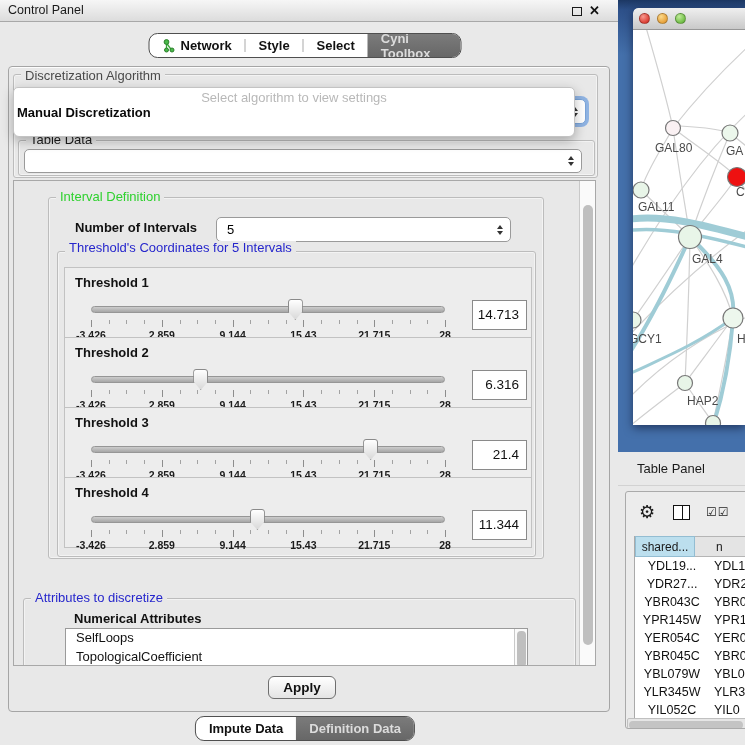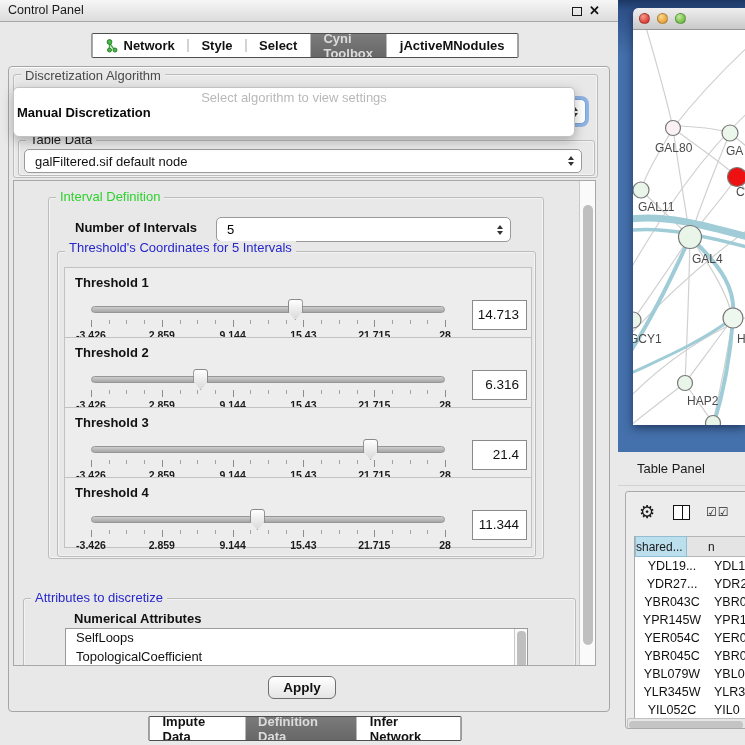--- a/index.html
+++ b/index.html
@@ -10,21 +10,21 @@
   
   .cp { position:absolute; left:0; top:0; width:618px; height:745px; background:#e9e9e9; }
   .cp-titlebar { position:absolute; left:0; top:0; width:618px; height:22px;
     background:linear-gradient(#f6f6f6,#dcdcdc); border-bottom:1px solid #a8a8a8;
     font-size:12.5px; color:#1a1a1a; line-height:21px; padding-left:8px; }
   .tb-icons { position:absolute; right:18px; top:0; height:22px; display:flex; align-items:center; gap:7px; }
   .float-ic { width:10px; height:9px; border:1.4px solid #1a1a1a; display:inline-block; }
   .close-ic { font-size:13px; font-weight:bold; color:#111; line-height:10px; }
 
   .tabstrip { position:absolute; display:flex; align-items:stretch; background:#fff;
-    border:1.5px solid #4f4f4f; border-radius:1px; height:25px; overflow:hidden; }
+    border:1.5px solid #4f4f4f; border-radius:9px; height:25px; overflow:hidden; }
   .tabstrip .seg { display:flex; align-items:center; padding:0 13px; font-size:13px; font-weight:bold; color:#111; cursor:default; }
   .tabstrip .seg.sel { background:linear-gradient(#7b7b7b,#676767); color:#dcdcdc; }
   .tabstrip .sep { width:1px; background:#a9a9a9; margin:5px 0; }
   .tabstrip .seg svg { margin-right:5px; }
   #top-tabs { top:33px; left:305px; transform:translateX(-50%); }
   #bottom-tabs { top:716px; left:305px; transform:translateX(-50%); }
 
   .content { position:absolute; left:8px; top:66px; width:602px; height:646px;
     background:#e8e8e8; border:1px solid #a5a5a5; border-radius:4px; box-shadow:inset 0 1px 0 #fdfdfd; }
 
@@ -117,21 +117,21 @@
   .tp-inner { position:absolute; left:7px; top:5px; width:125px; height:238px;
     background:#ececec; border:1px solid #aaa; border-radius:3px; overflow:hidden; }
   .tp-toolbar { position:absolute; left:0; top:0; width:100%; height:43px; }
   .gear { position:absolute; left:13px; top:9px; font-size:18px; color:#1c1c1c; }
   .colicon { position:absolute; left:47px; top:13px; width:17px; height:15px; background:#fff; border:1.6px solid #111; }
   .colicon i { position:absolute; left:50%; top:0; width:1.6px; height:100%; background:#111; }
   .cks { position:absolute; left:80px; top:13px; font-size:12px; color:#222; letter-spacing:1px; }
   .tp-table { position:absolute; left:8px; top:44px; width:117px; height:190px; background:#fff; border-left:1px solid #aaa; }
   .tp-headrow { position:absolute; left:0; top:0; height:21px; width:140px; display:flex; }
   .th { font-size:12px; color:#1a1a1a; line-height:20px; border:1px solid #b5b5b5; background:#e4e4e4; }
-  .th.sel { width:52px; background:var(--thsel,#bcdfee); border-color:#93bdd2; }
+  .th.sel { width:60px; text-align:center; background:var(--thsel,#bcdfee); border-color:#93bdd2; }
   .th.c2 { width:66px; padding-left:21px; border-left:none; }
   .tp-row { position:absolute; left:0; height:18px; width:140px; font-size:12.5px; color:#111; display:flex; }
   .tp-row .c1 { width:74px; text-align:center; line-height:18px; }
   .tp-row .c2 { padding-left:5px; line-height:18px; }
   .hscroll { position:absolute; left:1px; top:226px; width:122px; height:12px;
     background:#e6e6e6; border:1px solid #c0c0c0; border-radius:2px; z-index:5; }
   .hscroll .thumb { position:absolute; left:1px; top:1.5px; width:114px; height:8px; background:#c4c4c4; border-radius:4px; }
 
   
   .popup { position:absolute; left:13px; top:87px; width:562px; height:50px; z-index:60;
@@ -170,40 +170,36 @@
         <div class="seg">
           <span>Style</span>
         </div>
         <div class="sep"></div>
         <div class="seg">
           <span>Select</span>
         </div>
         <div class="seg sel">
           <span>Cyni Toolbox</span>
         </div>
-        <div class="seg">
-          <span>jActiveMNodules</span>
-        </div>
       </div>
 
     <div class="content"></div>
 
     <div class="group grp-algo"></div>
     <span class="gtitle gray t-algo">Discretization Algorithm</span>
     <div class="combo combo-algo">
       <span class="spinarrows">
           <i class="up"></i>
           <i class="dn"></i>
         </span>
     </div>
 
     <div class="group grp-tdata"></div>
     <span class="gtitle dark t-tdata">Table Data</span>
     <div class="combo combo-tdata">
-      <span class="ctext">galFiltered.sif default node</span>
       <span class="spinarrows">
           <i class="up"></i>
           <i class="dn"></i>
         </span>
     </div>
 
     <div class="scrollpane">
       <div class="group grp-interval"></div>
       <span class="gtitle green t-interval">Interval Definition</span>
       <span class="lbl-bold niv-label">Number of Intervals</span>
@@ -387,23 +383,20 @@
     </div>
 
     <button class="apply">Apply</button>
 
     <div class="tabstrip" id="bottom-tabs">
         <div class="seg">
           <span>Impute Data</span>
         </div>
         <div class="seg sel">
           <span>Definition Data</span>
-        </div>
-        <div class="seg">
-          <span>Infer Network</span>
         </div>
       </div>
   </div>
 
   <div class="right">
     <div class="netframe">
       <div class="macwin">
         <div class="mactitle">
           <span class="light red"></span>
           <span class="light yellow"></span>

